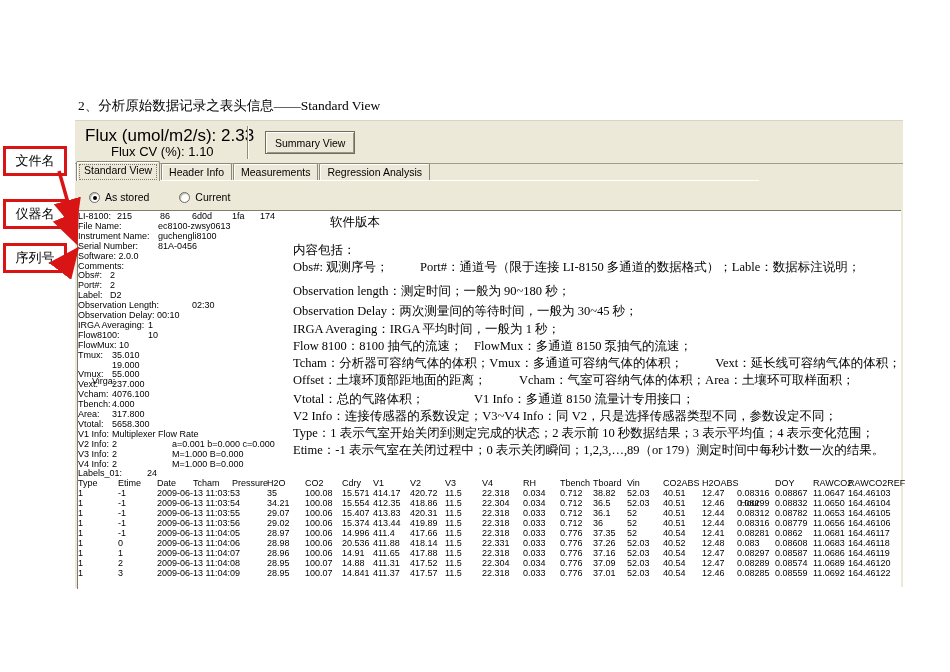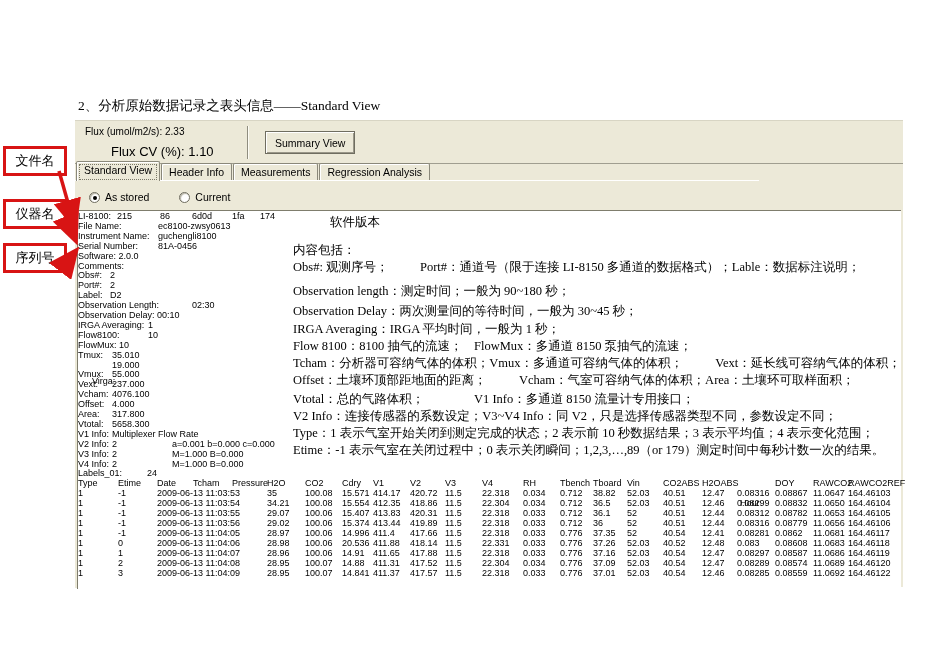--- a/index.html
+++ b/index.html
@@ -4,21 +4,21 @@
 <style>
   html,body{margin:0;padding:0;background:#fff;}
   .page{position:relative;width:950px;height:672px;background:#ffffff;overflow:hidden;
         font-family:"Liberation Sans","DejaVu Sans",sans-serif;color:#000;}
   .doc-title{position:absolute;left:78px;top:97px;font-family:"Liberation Serif","DejaVu Serif",serif;
              font-size:13.5px;white-space:nowrap;}
   
   .shot{position:absolute;left:75px;top:120px;width:828px;height:466px;background:#ece9d8;
         border-top:1px solid #d8d5c4;}
   .flux-panel{position:absolute;left:0;top:0;width:828px;height:42px;border-bottom:1px solid #a09e90;}
-  .flux-line1{position:absolute;left:10px;top:5px;font-size:10px;white-space:nowrap;}
+  .flux-line1{position:absolute;left:10px;top:5px;font-size:17px;white-space:nowrap;}
   .flux-line2{position:absolute;left:36px;top:23px;font-size:13px;white-space:nowrap;}
   .flux-divider{position:absolute;left:172px;top:5px;width:1px;height:33px;background:#8f8d7f;
                 box-shadow:1px 0 0 #fdfcf5;}
   .summary-btn{position:absolute;left:190px;top:10px;height:21px;padding:0 9px;font-size:10.5px;
                background:#ece9d8;border:1px solid #6f6d60;
                box-shadow:inset 1px 1px 0 #ffffff,inset -1px -1px 0 #9a9789;
                display:flex;align-items:center;cursor:default;}
   .tabstrip{position:absolute;left:1px;top:42px;height:18px;display:flex;align-items:flex-end;}
   .tab{position:relative;height:15px;margin-right:1px;padding:2px 7px 0;font-size:10.5px;
        background:#ece9d8;border:1px solid #8a887a;border-bottom:none;border-radius:2px 2px 0 0;
@@ -122,21 +122,21 @@
       <div class="chunk" style="left: 78px; top: 349.6px;">Tmux:</div>
       <div class="chunk" style="left: 112px; top: 349.6px;">35.010</div>
       <div class="chunk" style="left: 78px; top: 376px; padding-left: 14px;">Virga:</div>
       <div class="chunk" style="left: 112px; top: 359.5px;">19.000</div>
       <div class="chunk" style="left: 78px; top: 369.4px;">Vmux:</div>
       <div class="chunk" style="left: 112px; top: 369.4px;">55.000</div>
       <div class="chunk" style="left: 78px; top: 379.3px;">Vext:</div>
       <div class="chunk" style="left: 112px; top: 379.3px;">237.000</div>
       <div class="chunk" style="left: 78px; top: 389.2px;">Vcham:</div>
       <div class="chunk" style="left: 112px; top: 389.2px;">4076.100</div>
-      <div class="chunk" style="left: 78px; top: 399.1px;">Offset:</div>
+      <div class="chunk" style="left: 78px; top: 399.1px;">Tbench:</div>
       <div class="chunk" style="left: 112px; top: 399.1px;">4.000</div>
       <div class="chunk" style="left: 78px; top: 409px;">Area:</div>
       <div class="chunk" style="left: 112px; top: 409px;">317.800</div>
       <div class="chunk" style="left: 78px; top: 418.9px;">Vtotal:</div>
       <div class="chunk" style="left: 112px; top: 418.9px;">5658.300</div>
       <div class="chunk" style="left: 78px; top: 428.8px;">V1 Info:</div>
       <div class="chunk" style="left: 112px; top: 428.8px;">Multiplexer Flow Rate</div>
       <div class="chunk" style="left: 78px; top: 438.7px;">V2 Info:</div>
       <div class="chunk" style="left: 112px; top: 438.7px;">2</div>
       <div class="chunk" style="left: 172px; top: 438.7px;">a=0.001  b=0.000  c=0.000</div>

